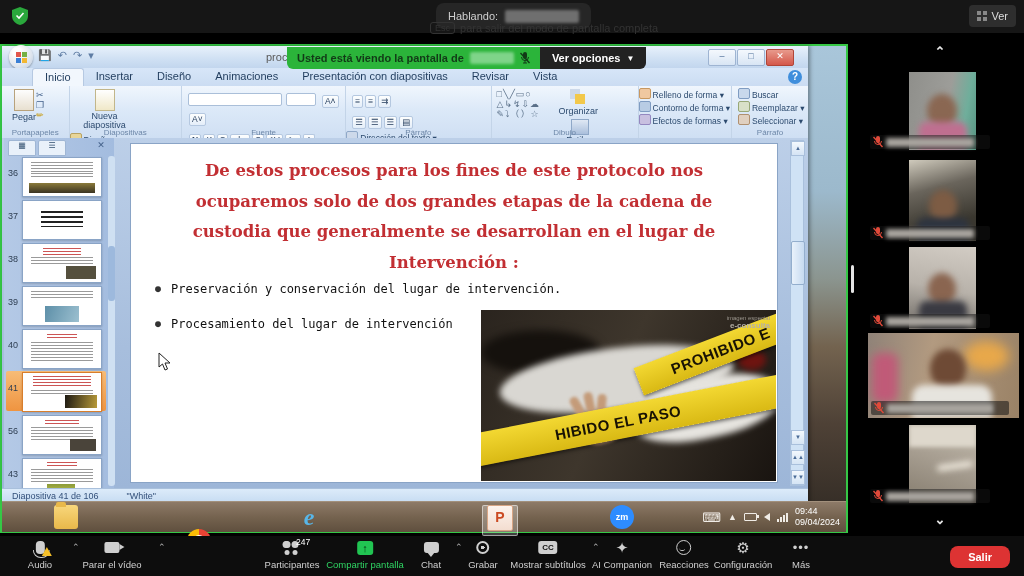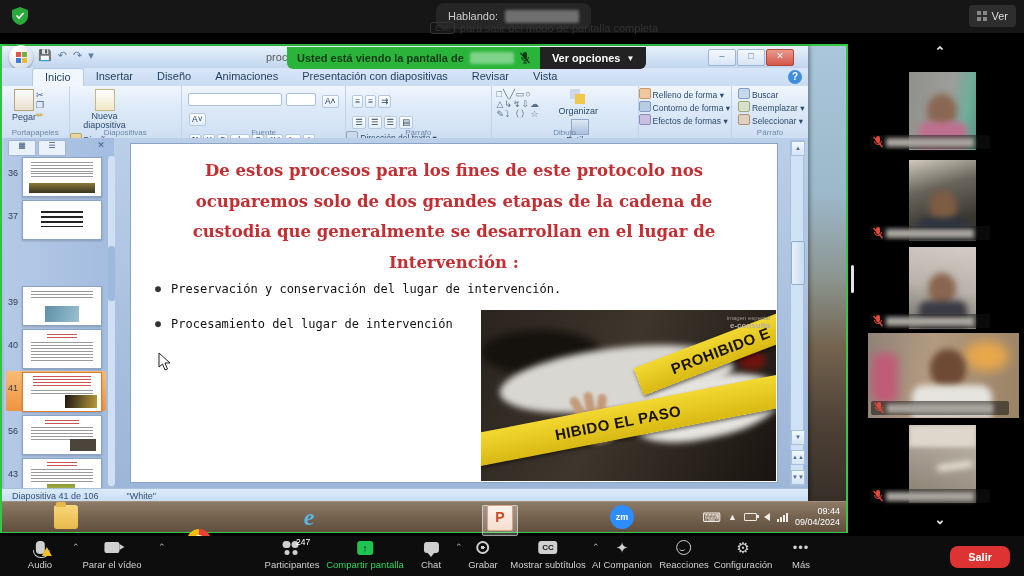--- a/index.html
+++ b/index.html
@@ -160,21 +160,21 @@
      border:1px solid rgba(255,255,255,.5);border-radius:2px;}
   .zmico{border-radius:50%;background:#2d8cff;color:#fff;font-size:9px;font-weight:bold;text-align:center;line-height:24px;}
   #tray{position:absolute;right:6px;top:0;height:30px;display:flex;align-items:center;gap:7px;color:#f0ece6;}
   #tray .kb{font-size:13px;}
   #tray .caret{font-size:9px;}
   .batt{width:11px;height:6px;border:1px solid #f0ece6;border-radius:1px;position:relative;}
   .batt:after{content:"";position:absolute;right:-3px;top:1px;width:2px;height:3px;background:#f0ece6;}
   .spk{width:0;height:0;border-top:4px solid transparent;border-bottom:4px solid transparent;border-right:6px solid #f0ece6;}
   .sig{display:flex;align-items:flex-end;gap:1px;}
   .sig i{display:block;width:2px;background:#f0ece6;}
-  #clock{text-align:right;font-size:9px;line-height:11px;color:#fff;}
+  #clock{text-align:left;font-size:9px;line-height:11px;color:#fff;}
 
   
   #banner{left:287px;top:47px;height:22px;display:flex;z-index:9;}
   #banner .bgreen{background:#2bb43a;color:#0e3313;font-weight:bold;font-size:11px;display:flex;
      align-items:center;gap:6px;padding:0 10px;border-radius:0 0 0 6px;color:#123a17;}
   #banner .bname{width:44px;height:12px;background:#7fd489;border-radius:2px;}
   #banner .bopts{background:#222;color:#fff;font-weight:bold;font-size:11px;display:flex;align-items:center;
      gap:6px;padding:0 12px;border-radius:0 0 6px 0;}
   #banner .caret{font-size:8px;}
 
@@ -383,20 +383,28 @@
               <div class="tl" style="top:15px;height:6px"></div>
             <div class="ph" style="left:6px;right:6px;bottom:3px;height:10px;background:linear-gradient(#8a7a3a,#3a3322)"></div>
             </div>
         </div>
         <div class="thumb-row" style="top:61px">
           <span class="num">37</span>
           <div class="thumb-card">
               <div class="ph" style="left:18px;right:18px;top:10px;height:16px;background:repeating-linear-gradient(#222 0 2px,transparent 2px 5px)"></div>
             </div>
         </div>
+        <div class="thumb-row" style="top:104px">
+          <span class="num">38</span>
+          <div class="thumb-card">
+              <div class="trd" style="top:4px;left:20px;right:20px"></div>
+              <div class="tl" style="top:13px;height:8px"></div>
+            <div class="ph" style="right:5px;bottom:3px;width:30px;height:13px;background:#55503e"></div>
+            </div>
+        </div>
         <div class="thumb-row" style="top:147px">
           <span class="num">39</span>
           <div class="thumb-card">
               <div class="tl" style="top:4px;height:8px"></div>
             <div class="ph" style="left:22px;bottom:3px;width:34px;height:16px;background:linear-gradient(110deg,#5d8fa8,#9cc0d0)"></div>
             </div>
         </div>
         <div class="thumb-row" style="top:190px">
           <span class="num">40</span>
           <div class="thumb-card">

